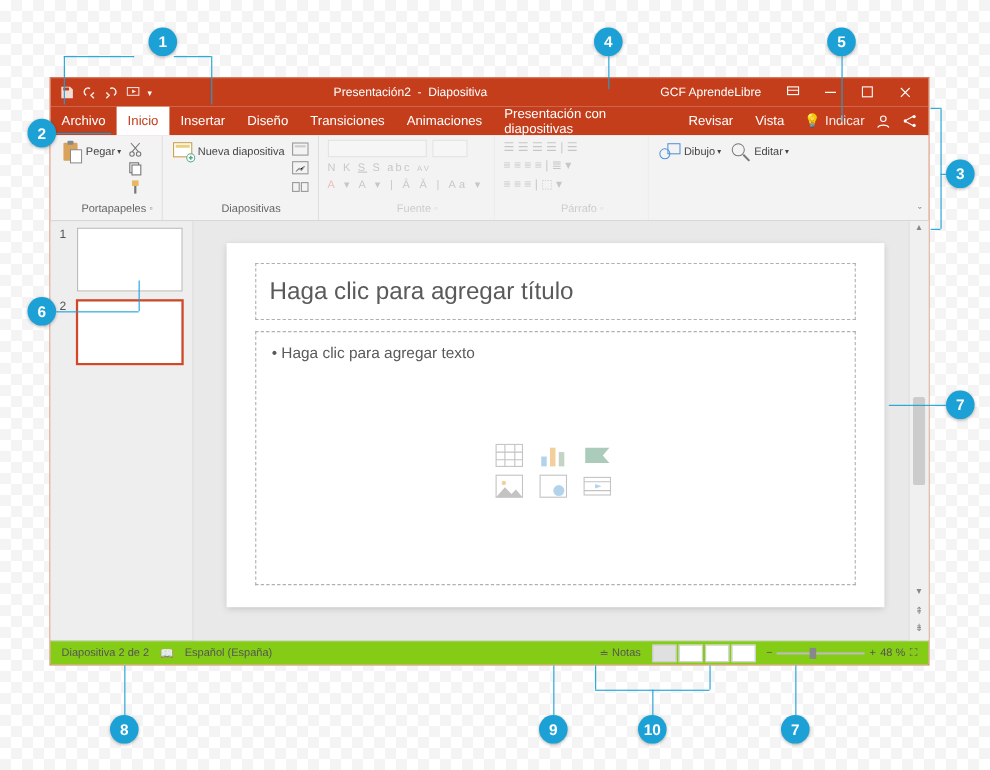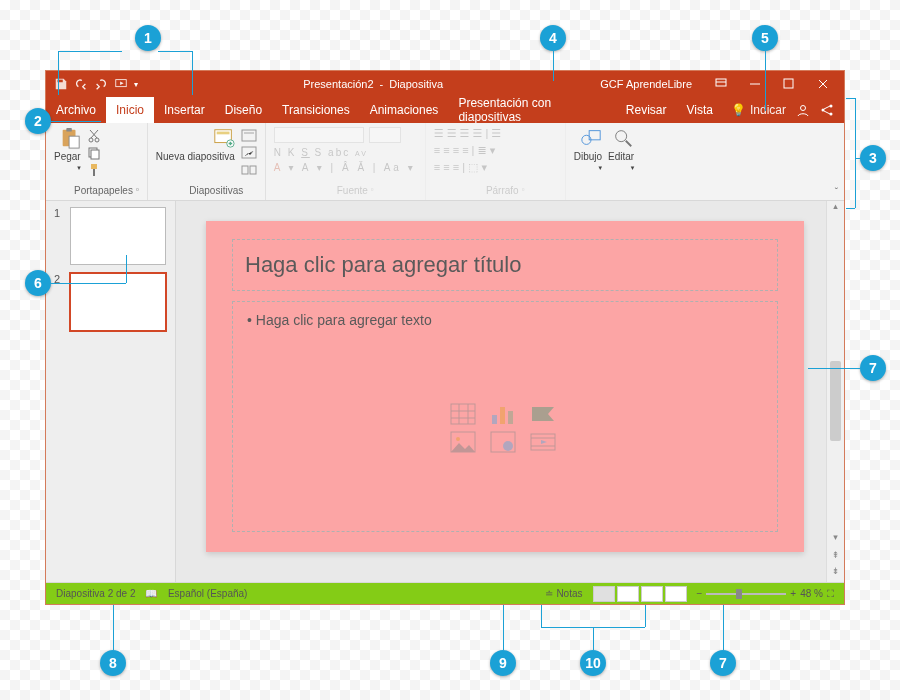--- a/index.html
+++ b/index.html
@@ -15,33 +15,33 @@
 .tabs { height:26px; background:#c43e1c; display:flex; align-items:center; font-size:12px; color:#fff; }
 .tab { padding:0 10px; height:26px; display:flex; align-items:center; cursor:pointer; }
 .tab.active { background:#fff; color:#c43e1c; }
 .tab.file { font-weight:400; }
 .tell { display:flex; align-items:center; gap:4px; margin-left:8px; opacity:.9; }
 .share-area { margin-left:auto; display:flex; align-items:center; gap:10px; padding:0 10px; }
 .ribbon { height:78px; background:#f3f3f3; border-bottom:1px solid #d8d8d8; display:flex; position:relative; }
 .rgroup { border-right:1px solid #e0e0e0; padding:4px 8px 2px; display:flex; flex-direction:column; justify-content:space-between; height:100%; }
 .rgroup-content { display:flex; align-items:flex-start; gap:6px; }
 .rgroup-label { font-size:10px; color:#666; text-align:center; padding-bottom:2px; display:flex; justify-content:center; gap:3px;padding-left:20px; }
-.big-btn { display:flex; flex-direction:column; align-items:flex-end; font-size:10px; color:#444; gap:2px; cursor:pointer; }
+.big-btn { display:flex; flex-direction:row; align-items:center; font-size:10px; color:#444; gap:2px; cursor:pointer; }
 .big-icon { width:22px; height:22px; }
 .disabled { opacity:.28; }
 .small-icons-row { display:flex; gap:5px; }
 .collapse-btn { position:absolute; right:6px; bottom:2px; font-size:10px; color:#666; }
 .workspace { flex:1; display:flex; background:#e9e9e9; }
 .thumbs { width:130px; background:#eeeeee; border-right:1px solid #d8d8d8; padding:6px 8px; display:flex; flex-direction:column; gap:8px; }
 .thumb-row { display:flex; gap:6px; align-items:flex-start; }
 .thumb-num { font-size:11px; color:#555; width:10px; }
 .thumb { width:96px; height:58px; background:#fff; border:1px solid #bbb; }
 .thumb.selected { outline:2px solid #d24726; outline-offset:-1px; }
 .canvas-area { flex:1; position:relative; background:#e9e9e9; }
-.slide { position:absolute; left:30px; top:20px; right:40px; bottom:30px; background:#fca5a5; box-shadow:0 2px 6px rgba(0,0,0,.15); }
+.slide { position:absolute; left:30px; top:20px; right:40px; bottom:30px; background:#ffffff; box-shadow:0 2px 6px rgba(0,0,0,.15); }
 .placeholder { position:absolute; border:1px dashed #b0b0b0; }
 .title-ph { left:26px; top:18px; right:26px; height:52px; display:flex; align-items:center; padding:0 12px; }
 .title-ph span { font-size:22px; color:#5a5a5a; font-weight:300; }
 .body-ph { left:26px; top:80px; right:26px; bottom:20px; padding:10px 14px; }
 .body-ph .bullet { font-size:14px; color:#5a5a5a; }
 .content-icons { position:absolute; left:50%; top:55%; transform:translate(-50%,-50%); display:grid; grid-template-columns:repeat(3,30px); gap:6px 10px; }
 .ci { width:26px; height:22px; opacity:.5; }
 .vscroll { position:absolute; right:0; top:0; bottom:0; width:18px; background:#f0f0f0; border-left:1px solid #ddd; }
 .vscroll .track-thumb { position:absolute; left:3px; right:3px; top:160px; height:80px; background:#ccc; border-radius:2px; }
 .status { height:22px; background:#84cc16; border-top:1px solid #d8d8d8; display:flex; align-items:center; font-size:10px; color:#555; }

